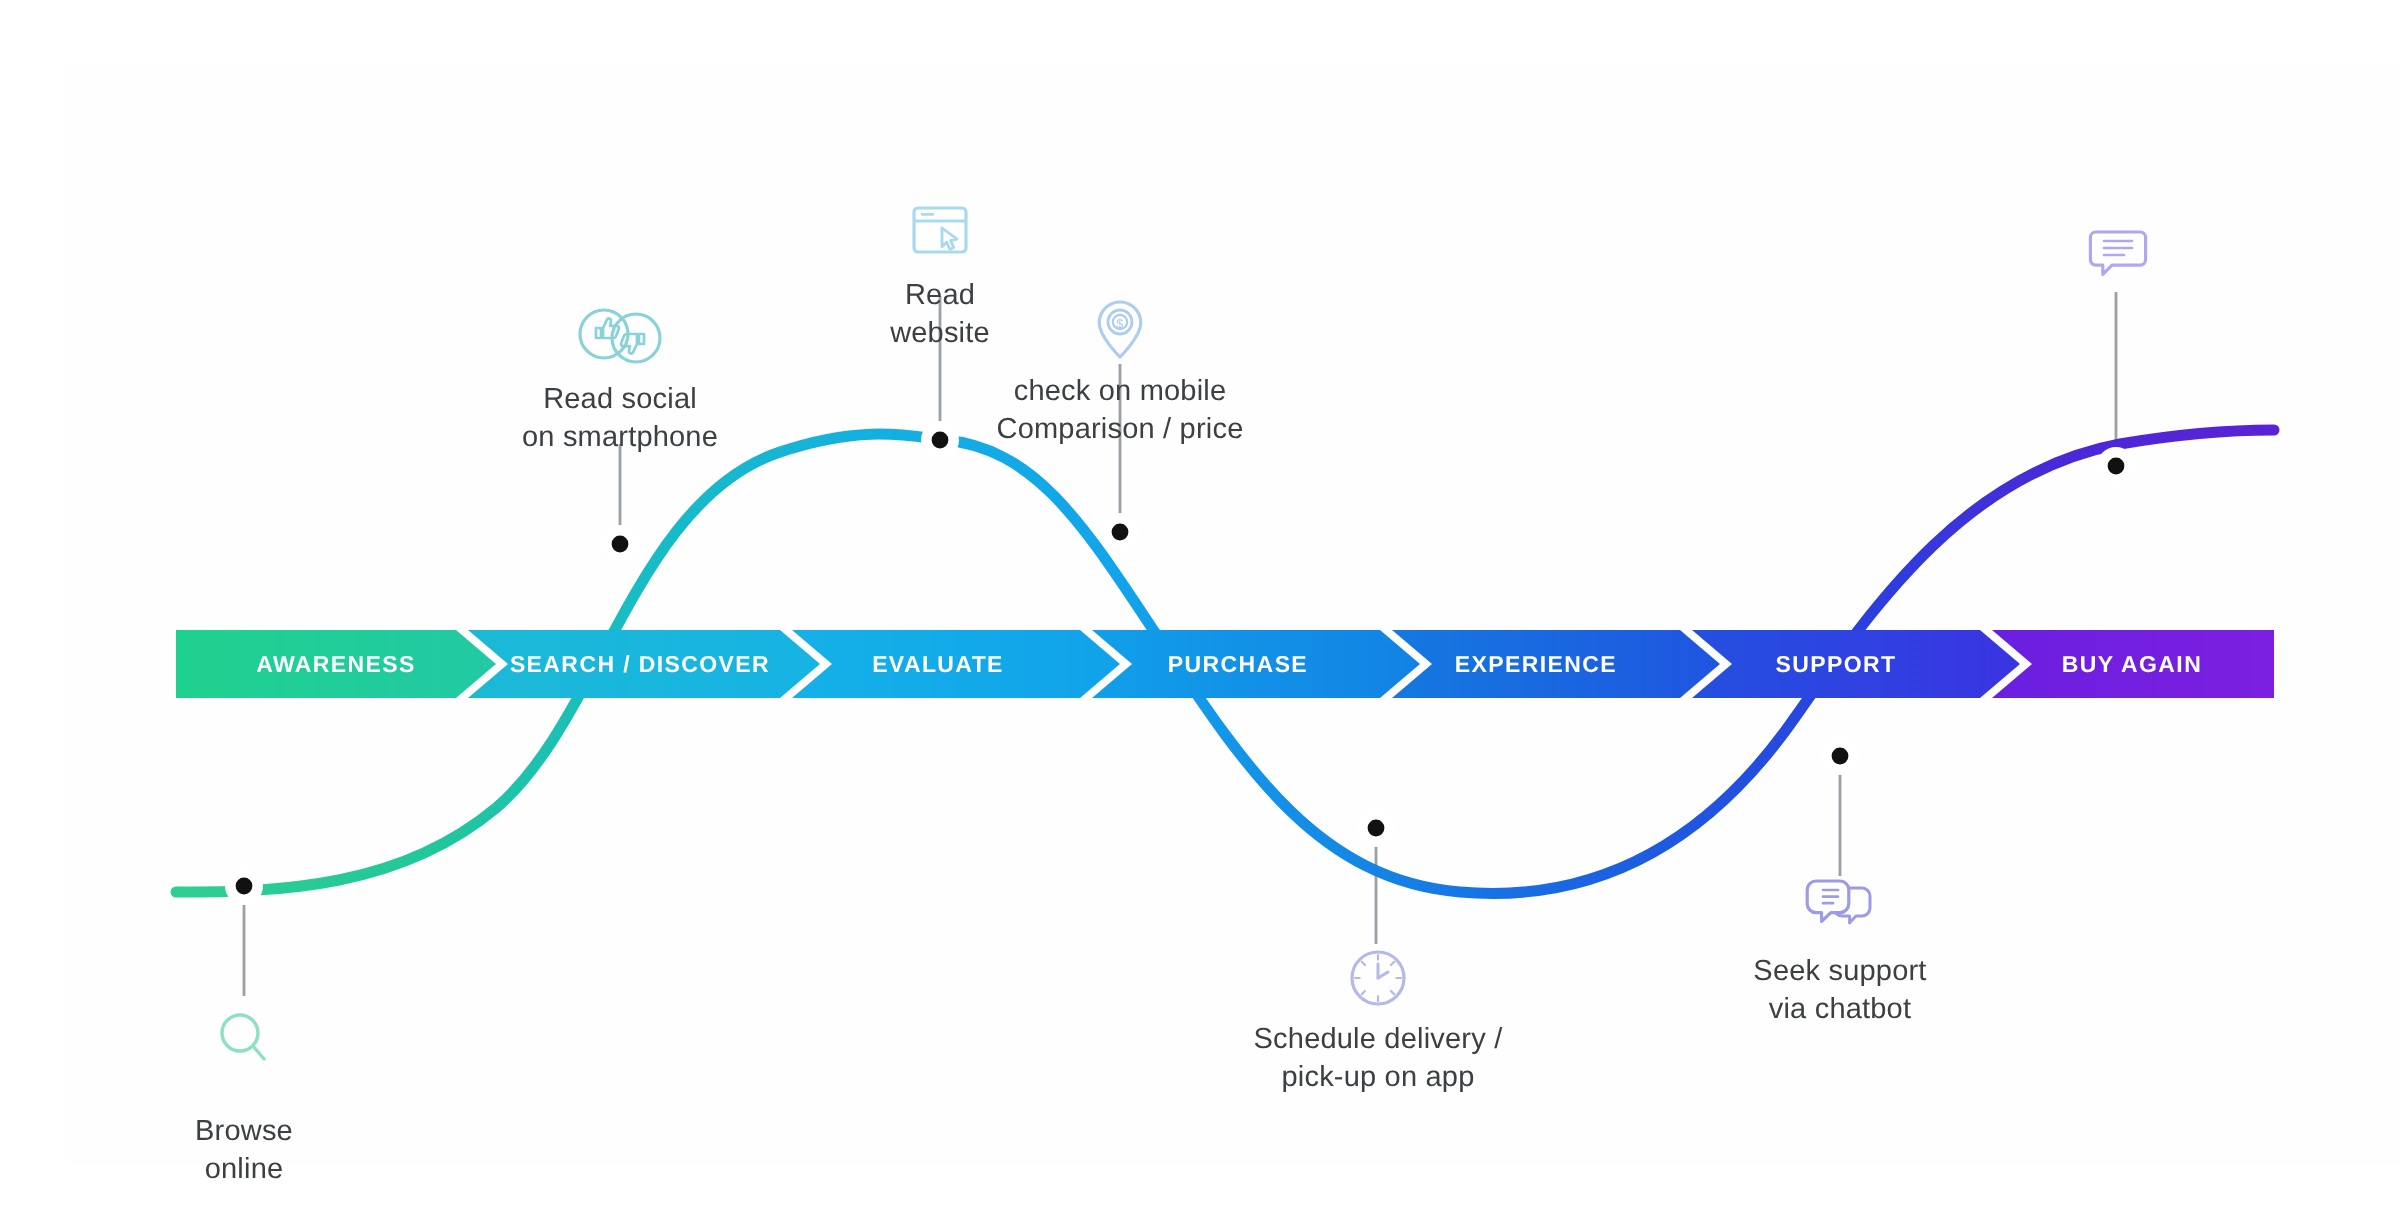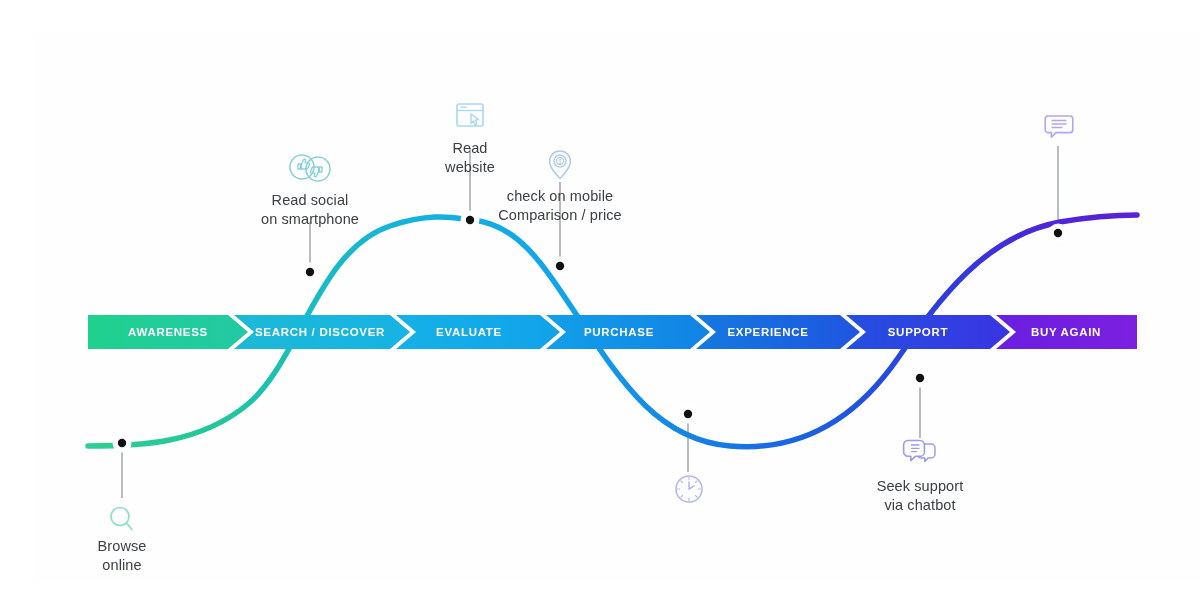--- a/index.html
+++ b/index.html
@@ -48,21 +48,21 @@
   .annotation .ann-icon {
     display: block;
     margin: 0 auto 5px auto;
     height: 34px;
   }
   .annotation .ann-icon svg { display: block; margin: 0 auto; }
   .annotation .ann-label { display: block; }
   .annotation .ann-label .ln { display: block; }
   
   .annotation.icon-below .ann-icon { margin: 5px auto 0 auto; }
-  .annotation.icon-below { display: flex; flex-direction: column-reverse; }
+  .annotation.icon-below { display: flex; flex-direction: column-reverse; gap: 20px; }
 </style>
 </head>
 <body>
 
 <div id="journey-root">
 
   <div class="content-panel"></div>
 
   <svg class="journey-svg" viewBox="0 0 1200 615">
     <defs>
@@ -258,20 +258,22 @@
           <line x1="8.9" y1="8.9" x2="10.5" y2="10.5"></line>
           <line x1="23.5" y1="23.5" x2="25.1" y2="25.1"></line>
           <line x1="25.1" y1="8.9" x2="23.5" y2="10.5"></line>
           <line x1="10.5" y1="23.5" x2="8.9" y2="25.1"></line>
         </g>
         <line x1="17" y1="17" x2="17" y2="10" stroke="#b5b9e8" stroke-width="1.5" stroke-linecap="round"></line>
         <line x1="17" y1="17" x2="22" y2="14" stroke="#b5b9e8" stroke-width="1.5" stroke-linecap="round"></line>
       </svg>
     </span>
     <span class="ann-label">
+      <span class="ln">Schedule delivery /</span>
+      <span class="ln">pick-up on app</span>
     </span>
   </div>
 
   <div class="annotation" style="left:855px; top:438px; width:130px;">
     <span class="ann-icon">
       <svg width="42" height="32" viewBox="0 0 42 32">
         <path d="M22 6 h10 c2.2 0 4 1.8 4 4 v6 c0 2.2-1.8 4-4 4 h-3 l-3.2 3.4 v-3.4 h-3.8 c-2.2 0-4-1.8-4-4 v-6 c0-2.2 1.8-4 4-4 z" fill="#ffffff" stroke="#9d9ae8" stroke-width="1.5" stroke-linejoin="round"></path>
         <path d="M9 2.5 h12 c2.4 0 4.4 2 4.4 4.4 v7 c0 2.4-2 4.4-4.4 4.4 h-4.6 l-4.6 4.4 v-4.4 h-2.8 c-2.4 0-4.4-2-4.4-4.4 v-7 c0-2.4 2-4.4 4.4-4.4 z" fill="#ffffff" stroke="#9d9ae8" stroke-width="1.6" stroke-linejoin="round"></path>
         <g stroke="#9d9ae8" stroke-width="1.35" stroke-linecap="round">
           <line x1="12.5" y1="7" x2="20" y2="7"></line>

